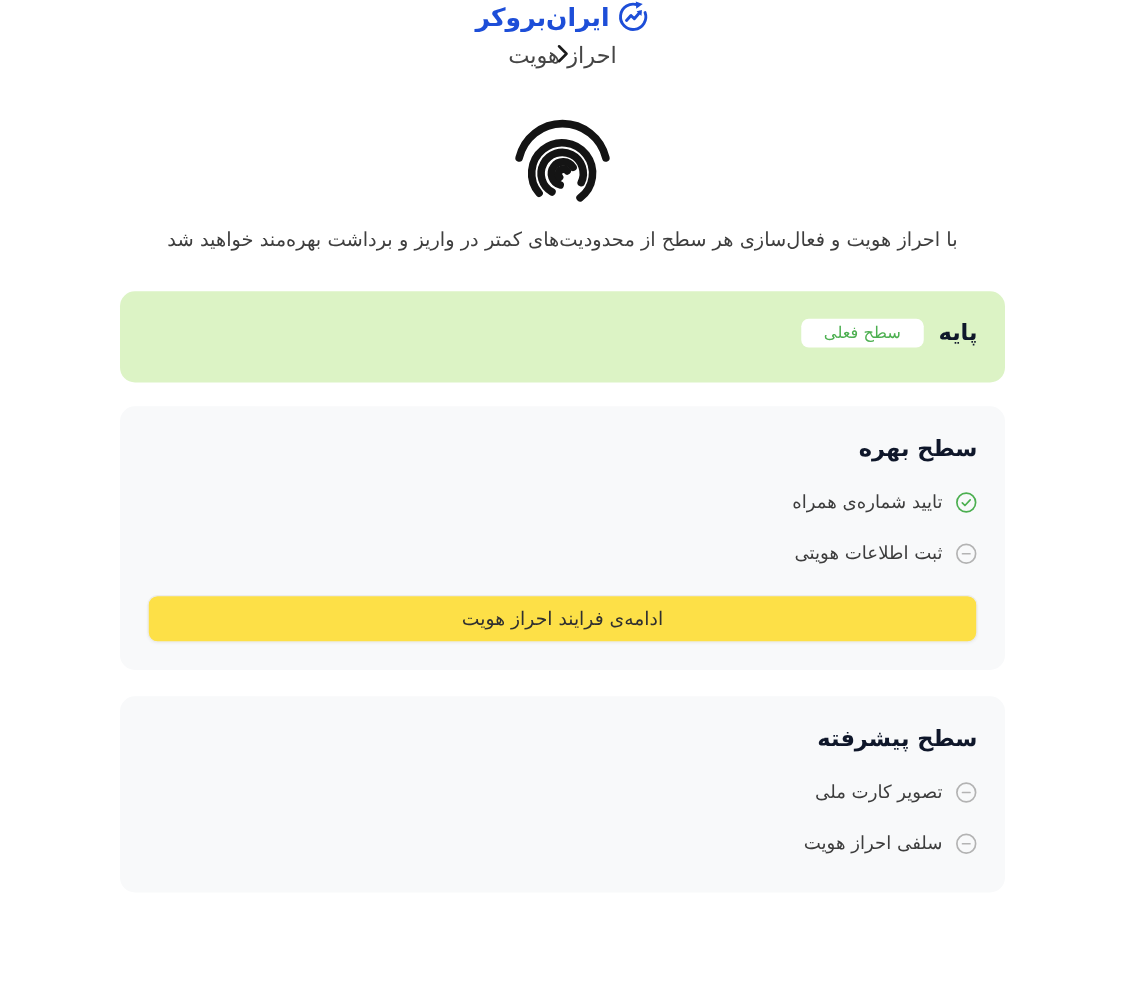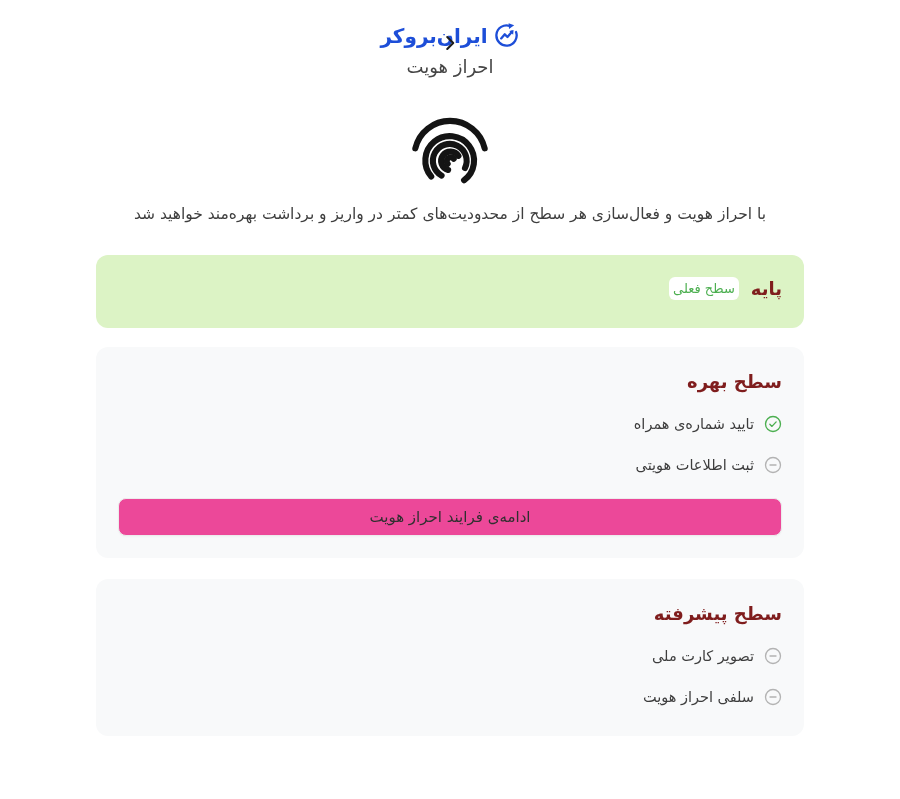--- a/index.html
+++ b/index.html
@@ -10,21 +10,21 @@
     font-family: "DejaVu Sans", "Liberation Sans", sans-serif;
     direction: rtl;
   }
   .container {
     width: 708px;
     margin: 0 auto;
     position: relative;
   }
   
   .header {
-    padding-top: 22px;
+    padding-top: 0;
     text-align: center;
     position: relative;
   }
   .brand {
     display: inline-flex;
     align-items: center;
     gap: 5px;
     direction: rtl;
   }
   .brand-text {
@@ -78,44 +78,44 @@
   .card.mid { margin-top: 19px; padding-bottom: 22px; }
   .card.adv { margin-top: 21px; padding-bottom: 30px; text-align: right; }
   .card-head {
     display: flex;
     align-items: center;
     gap: 12px;
   }
   .level-name {
     font-size: 18px;
     font-weight: 700;
-    color: #7f1d1d;
+    color: #0f172a;
   }
   .badge {
     background: #ffffff;
     color: #4caf50;
     font-size: 13px;
-    padding: 4px 4px;
+    padding: 4px 18px;
     border-radius: 6px;
   }
   .item {
     display: flex;
     align-items: center;
     gap: 10px;
     margin-top: 23px;
     font-size: 14.5px;
     color: #3d3d3d;
   }
   .item .ic { line-height: 0; flex: 0 0 auto; }
   .continue-btn {
     display: block;
     width: 100%;
     margin-top: 24px;
     height: 38px;
-    background: #ec4899;
+    background: #fde047;
     border: 1px solid #ececec;
     border-radius: 8px;
     box-shadow: 0 1px 2px rgba(0,0,0,0.03);
     font-family: inherit;
     font-size: 15px;
     color: #303030;
     cursor: pointer;
   }
 </style>
 </head>

